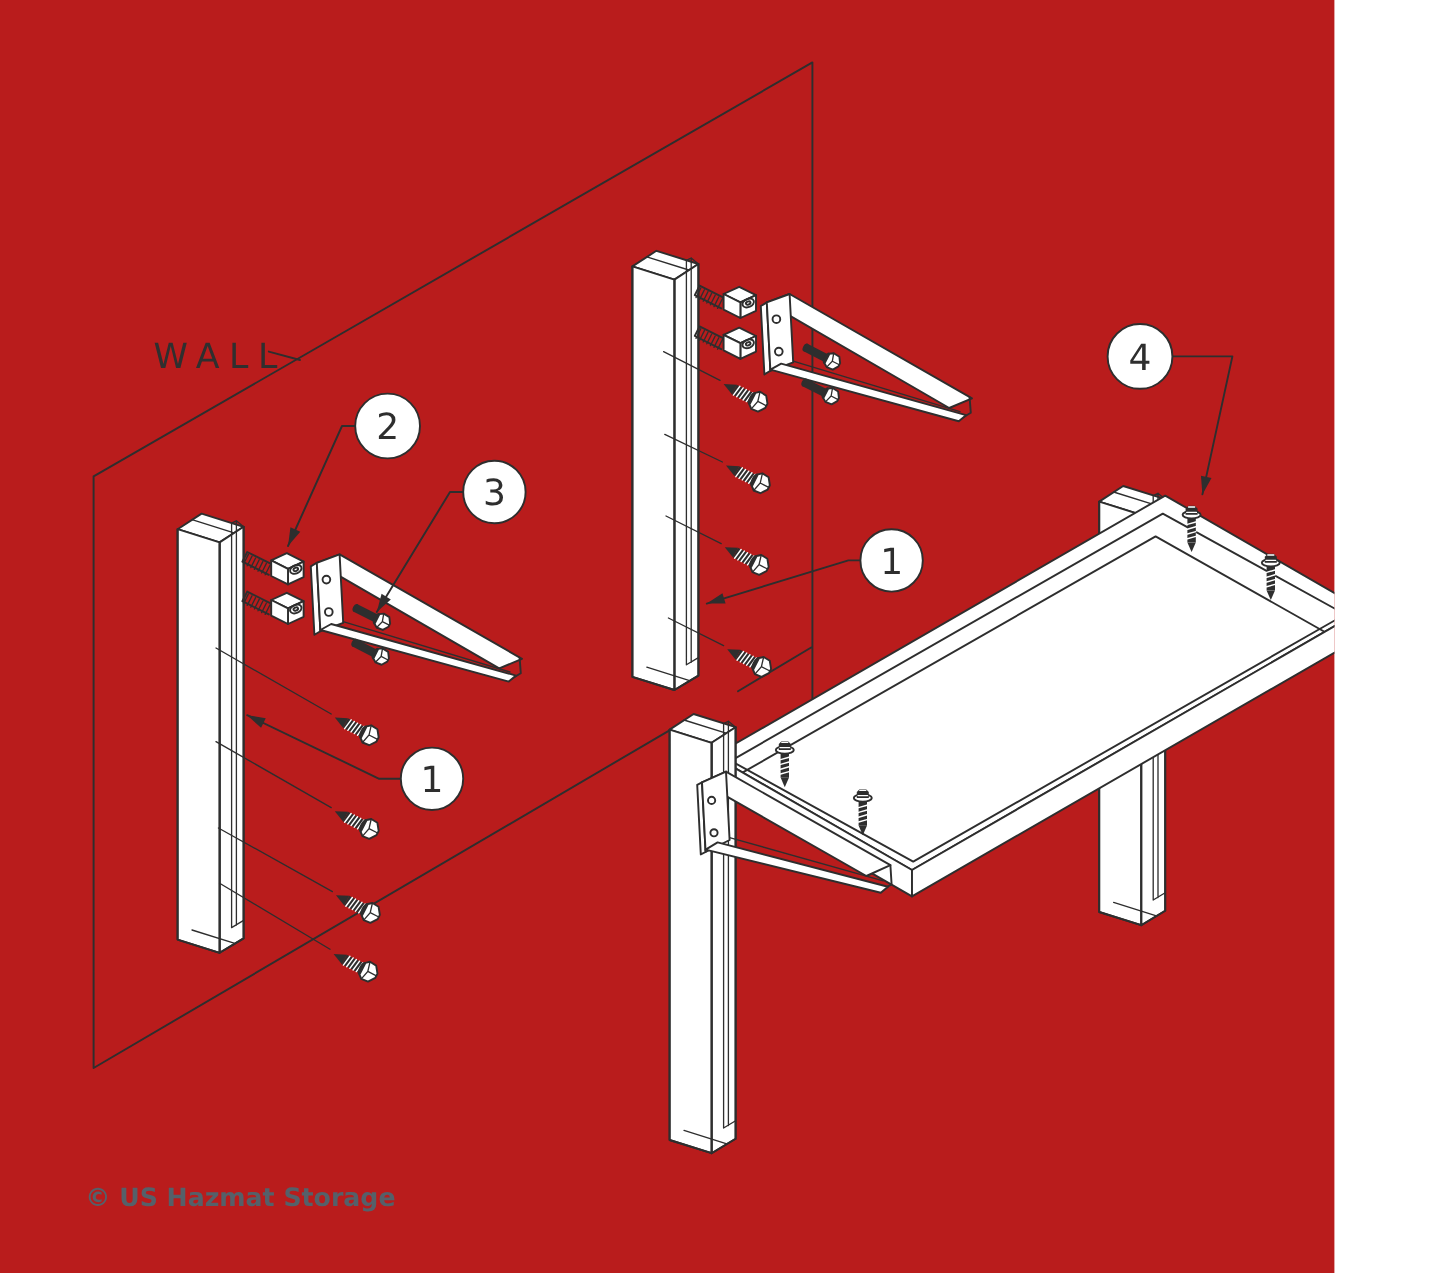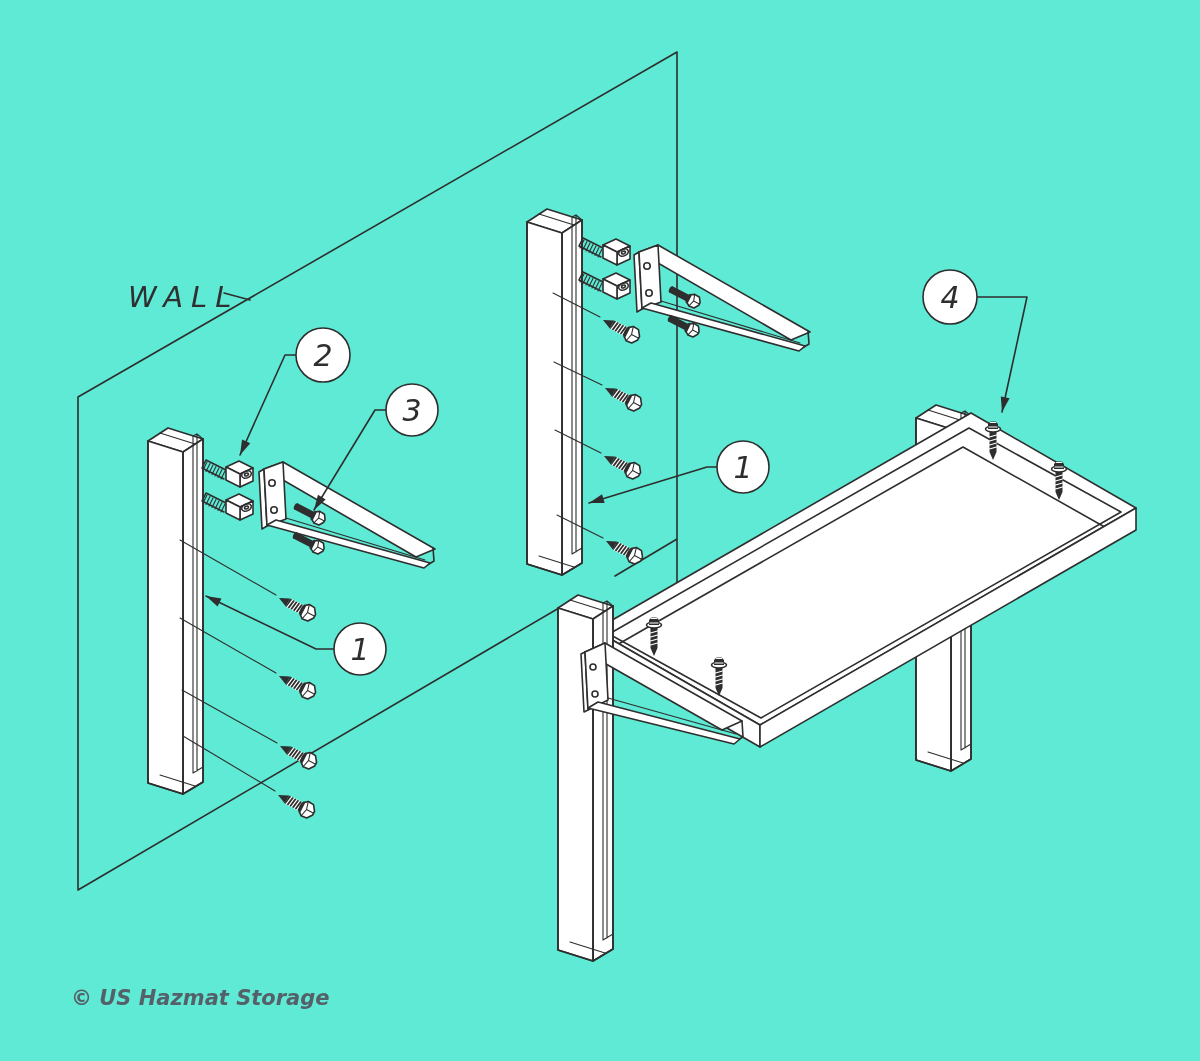--- a/index.html
+++ b/index.html
@@ -1,18 +1,18 @@
 <!DOCTYPE html>
 <html><head>
 <meta charset="utf-8">
 <style>
   html,body{margin:0;padding:0;background:#ffffff;}
   .canvas{
-    position:relative;width:1200px;height:1061px;background:#5eead4;
-    font-family:"DejaVu Sans", sans-serif;overflow:hidden;font-style:italic;
+    position:relative;width:1112px;height:1061px;background:#b91c1c;
+    font-family:"DejaVu Sans", sans-serif;overflow:hidden;
   }
   svg{display:block;}
   .ln{stroke:#2e2e2e;stroke-width:1.6;fill:none;stroke-linecap:round;stroke-linejoin:round;}
   .thin{stroke:#2e2e2e;stroke-width:1.1;fill:none;stroke-linecap:round;}
   .face{fill:#ffffff;stroke:#2e2e2e;stroke-width:1.6;stroke-linejoin:round;}
   .dark{fill:#2e2e2e;stroke:none;}
   .wht{stroke:#ffffff;stroke-width:1.2;fill:none;stroke-linecap:round;}
   .callout-circle{fill:#ffffff;stroke:#2e2e2e;stroke-width:1.6;}
   .callout-num{font-family:"DejaVu Sans",sans-serif;font-size:30px;fill:#2e2e2e;}
   .wall-text{font-family:"DejaVu Sans",sans-serif;font-size:29px;fill:#2f2f2f;letter-spacing:8px;}

